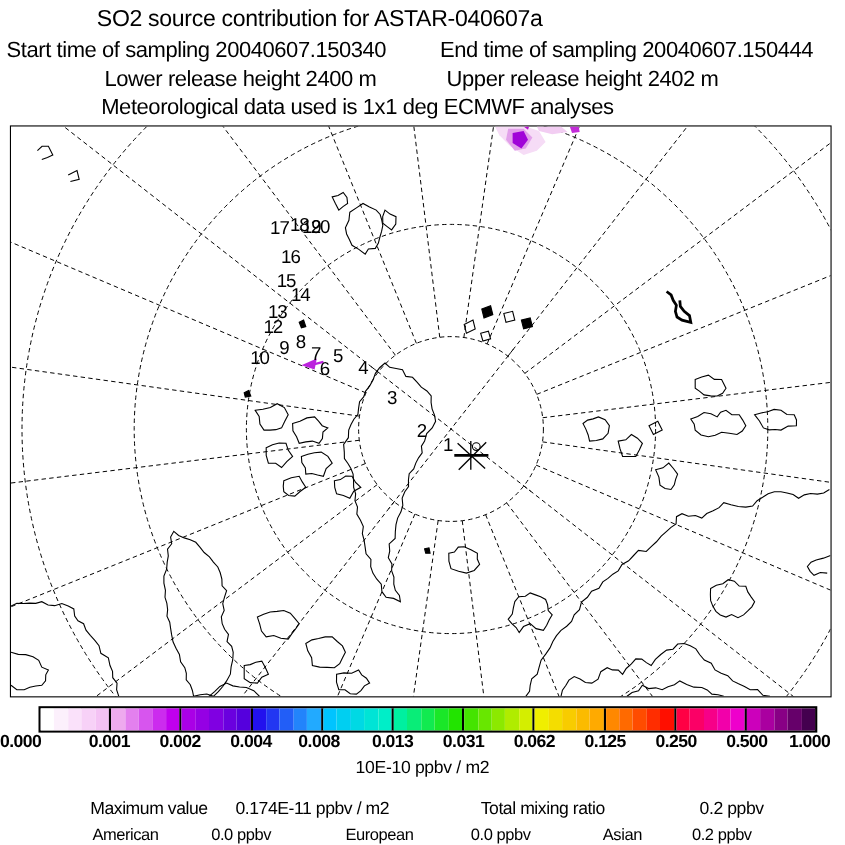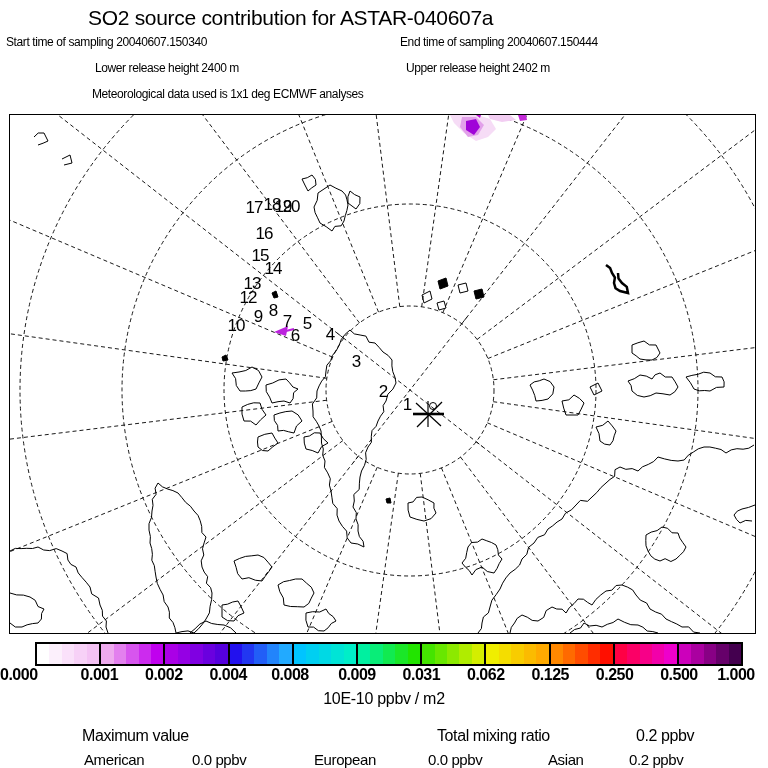--- a/index.html
+++ b/index.html
@@ -1,19 +1,19 @@
 <!DOCTYPE html>
 <html><head>
 <meta charset="utf-8">
 <style>
   html,body{margin:0;padding:0;background:#fff;}
   #page{position:relative;width:768px;height:768px;background:#ffffff;overflow:hidden;
         font-family:"Liberation Sans",sans-serif;color:#000;}
   .abs{position:absolute;white-space:nowrap;}
-  .hdr{font-size:12px;letter-spacing:-0.4px;}
+  .hdr{font-size:20px;letter-spacing:-0.4px;}
   #title{font-size:21px;font-weight:normal;letter-spacing:-0.3px;}
   #map-frame{position:absolute;left:9px;top:114px;width:745px;height:518px;
              border:1.6px solid #000;background:#fff;}
   #map-svg{position:absolute;left:0;top:0;}
   #bar{position:absolute;left:35px;top:642px;width:708px;height:24px;
        border:2px solid #000;box-sizing:border-box;display:flex;}
   .seg{display:flex;flex:1 1 0;border-left:2px solid #000;}
   .seg:first-child{border-left:none;}
   .step{flex:1 1 0;}
   .tick{position:absolute;top:666px;font-size:16px;font-weight:bold;
@@ -237,31 +237,32 @@
         <div class="step" style="background: rgb(102, 0, 106);"></div>
         <div class="step" style="background: rgb(68, 0, 79);"></div>
       </div>
     </div>
   <div id="tick-row">
       <div class="tick" style="left: 0px; width: 52px; text-align: left;">0.000</div>
       <div class="tick" style="left: 67.4px; width: 64px; text-align: center;">0.001</div>
       <div class="tick" style="left: 131.8px; width: 64px; text-align: center;">0.002</div>
       <div class="tick" style="left: 196.2px; width: 64px; text-align: center;">0.004</div>
       <div class="tick" style="left: 258px; width: 64px; text-align: center;">0.008</div>
-      <div class="tick" style="left: 325px; width: 64px; text-align: center;">0.009</div>
+      <div class="tick" style="left: 325px; width: 64px; text-align: center;">0.013</div>
       <div class="tick" style="left: 389.4px; width: 64px; text-align: center;">0.031</div>
       <div class="tick" style="left: 453.8px; width: 64px; text-align: center;">0.062</div>
       <div class="tick" style="left: 518.2px; width: 64px; text-align: center;">0.125</div>
       <div class="tick" style="left: 582.6px; width: 64px; text-align: center;">0.250</div>
       <div class="tick" style="left: 647px; width: 64px; text-align: center;">0.500</div>
       <div class="tick" style="left: 706px; width: 60px; text-align: center;">1.000</div>
     </div>
   <div id="units">10E-10 ppbv / m2</div>
 
   <div class="abs stat1" style="left:66px;margin-left:16px;">Maximum value</div>
+  <div class="abs stat1" style="left:214px;">0.174E-11 ppbv / m2</div>
   <div class="abs stat1" style="left:437px;">Total mixing ratio</div>
   <div class="abs stat1" style="left:636px;">0.2 ppbv</div>
 
   <div class="abs stat2" style="left:84px;">American</div>
   <div class="abs stat2" style="left:192px;">0.0 ppbv</div>
   <div class="abs stat2" style="left:314px;">European</div>
   <div class="abs stat2" style="left:428px;">0.0 ppbv</div>
   <div class="abs stat2" style="left:548px;">Asian</div>
   <div class="abs stat2" style="left:629px;">0.2 ppbv</div>
 </div>

